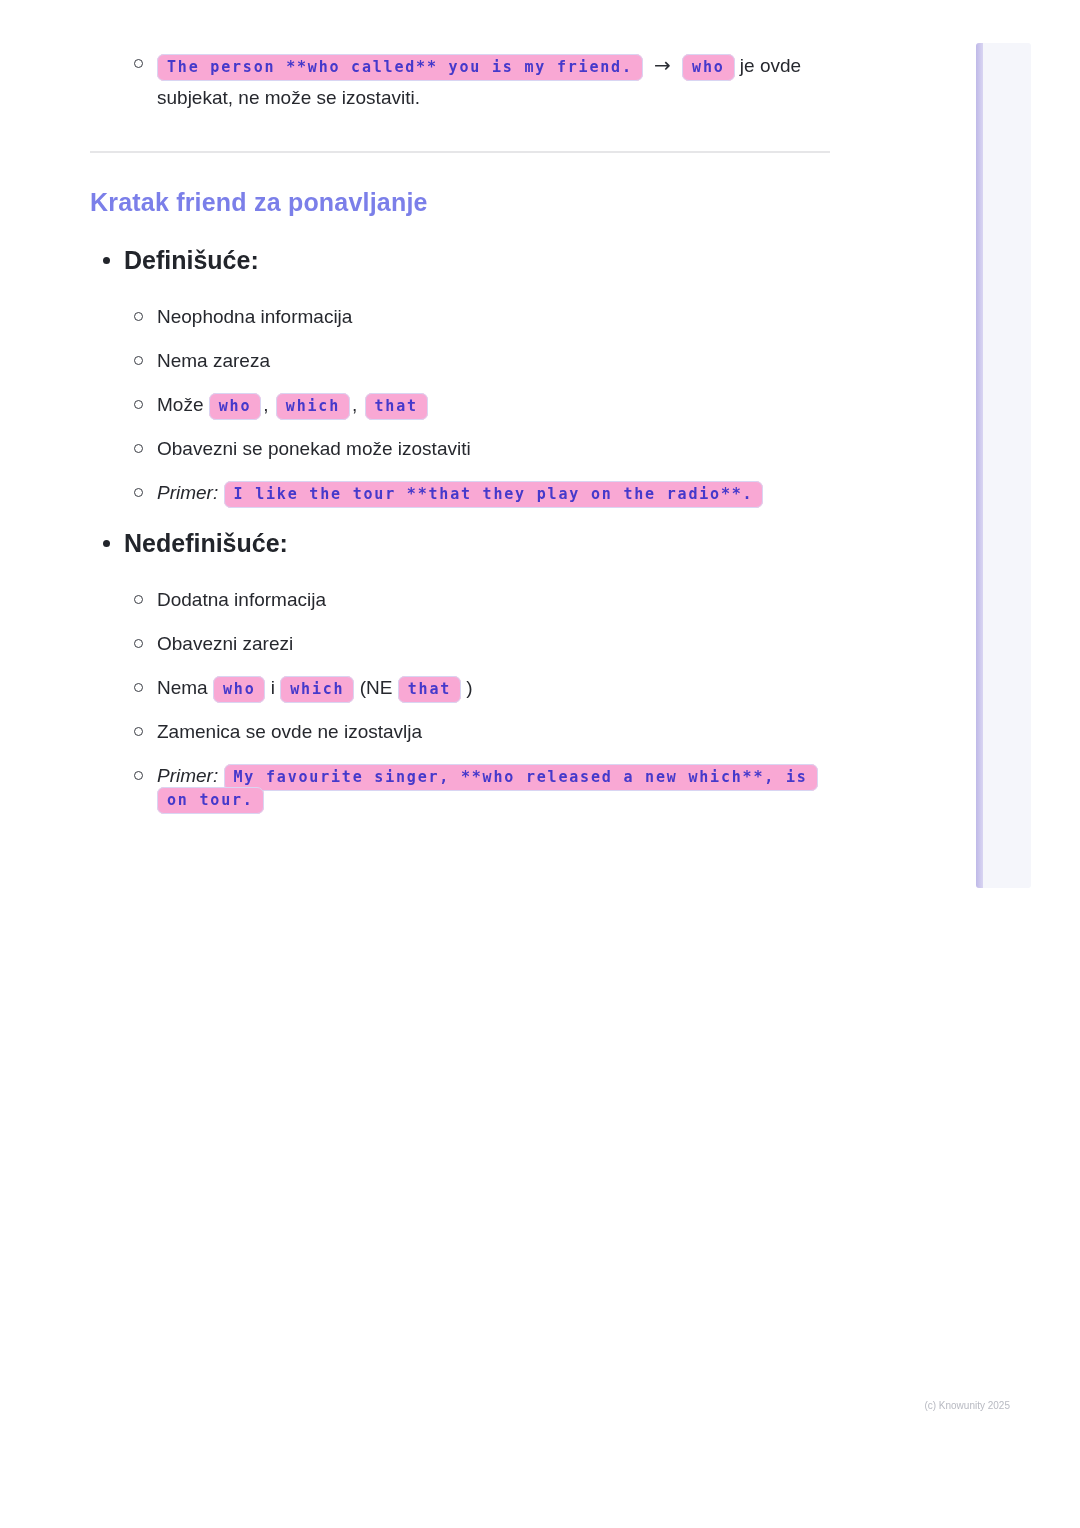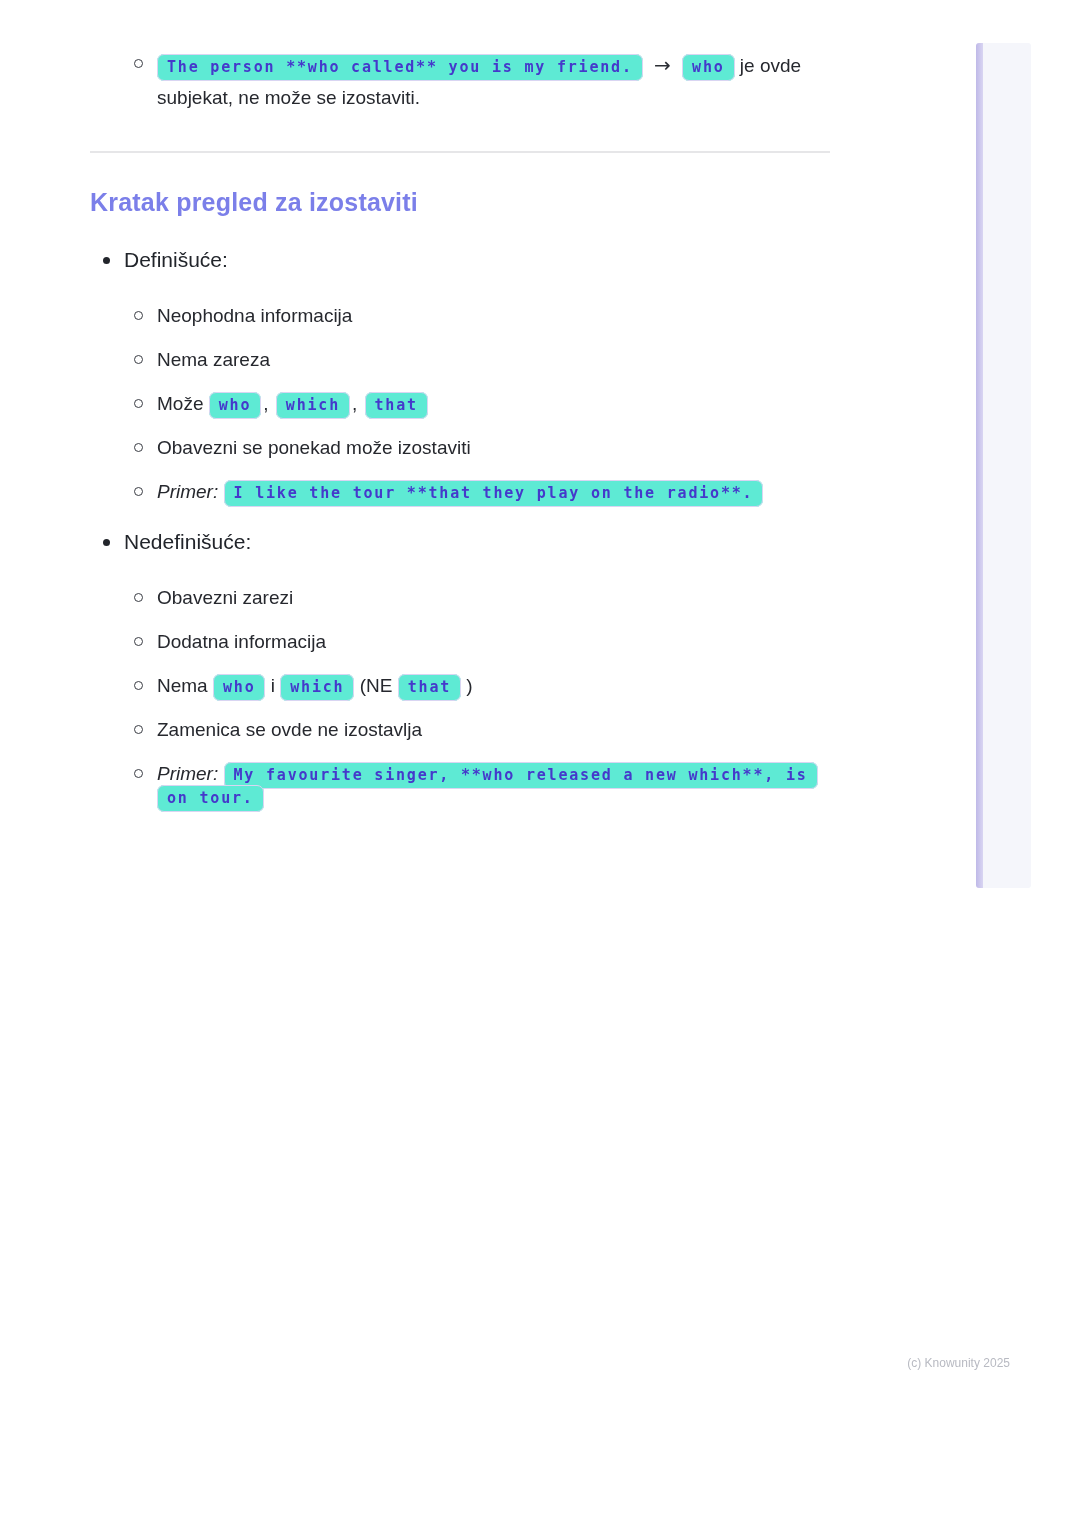--- a/index.html
+++ b/index.html
@@ -34,21 +34,21 @@
     border:1.5px solid #3a3d44;
     border-radius:50%;
   }
 
   .chip{
     font-family:"DejaVu Sans Mono", monospace;
     font-weight:700;
     font-size:15px;
     letter-spacing:1.8px;
     color:#4539CB;
-    background:#5eead4;
+    background:#f9a8d4;
     border:1px solid #D9D5F2;
     border-radius:7px;
     padding:3px 9px 4px 9px;
     line-height:1.35;
     -webkit-box-decoration-break:clone;
     box-decoration-break:clone;
   }
   .arrow{
     font-size:20px;
     color:#2b2e34;
@@ -76,23 +76,23 @@
   .top-list > li{margin-bottom:26px;}
   .top-list > li::before{
     content:"";
     position:absolute;
     left:-21px;top:9px;
     width:7px;height:7px;
     background:#22252b;
     border-radius:50%;
   }
   .li-title{
-    font-size:21px;
+    font-size:25px;
     line-height:24px;
-    font-weight:400;
+    font-weight:700;
     color:#22252b;
   }
 
   .sub-list{margin-top:32px;padding-left:33px;}
   .sub-list > li{
     font-size:19px;
     line-height:23px;
     margin-bottom:21px;
   }
   .sub-list > li::before{
@@ -122,22 +122,22 @@
     width:7px;height:100%;
     background:linear-gradient(to right,#bfb9e8,#d9d5f2);
   }
   .scroll-track{
     flex:1;height:100%;
     background:#f5f6fb;
   }
 
   .footer{
     position:absolute;
-    top:1356px;right:70px;
-    font-size:12px;
+    top:1400px;right:70px;
+    font-size:10px;
     color:#b8bac2;
   }
 </style>
 </head>
 <body>
 
 <div class="page">
 
   <div class="content">
 
@@ -145,21 +145,21 @@
       <li>
         <code class="chip">The person **who called** you is my friend.</code>
         <span class="arrow">→</span>
         <code class="chip">who</code>
         <span>je ovde subjekat, ne može se izostaviti.</span>
       </li>
     </ul>
 
     <hr class="divider">
 
-    <h2 class="section-heading">Kratak pregled za izostaviti</h2>
+    <h2 class="section-heading">Kratak friend za ponavljanje</h2>
 
     <ul class="top-list">
 
       <li>
         <span class="li-title">Definišuće:</span>
         <ul class="sub-list">
           <li>Neophodna informacija</li>
           <li>Nema zareza</li>
           <li class="example-line">
             <span>Može</span>
@@ -171,22 +171,22 @@
           <li class="example-line">
             <span class="example-label">Primer:</span>
             <code class="chip">I like the tour **that they play on the radio**.</code>
           </li>
         </ul>
       </li>
 
       <li>
         <span class="li-title">Nedefinišuće:</span>
         <ul class="sub-list">
+          <li>Dodatna informacija</li>
           <li>Obavezni zarezi</li>
-          <li>Dodatna informacija</li>
           <li class="example-line">
             <span>Nema</span>
             <code class="chip">who</code>
             <span>i</span>
             <code class="chip">which</code>
             <span>(NE</span>
             <code class="chip">that</code>
             <span>)</span>
           </li>
           <li>Zamenica se ovde ne izostavlja</li>

